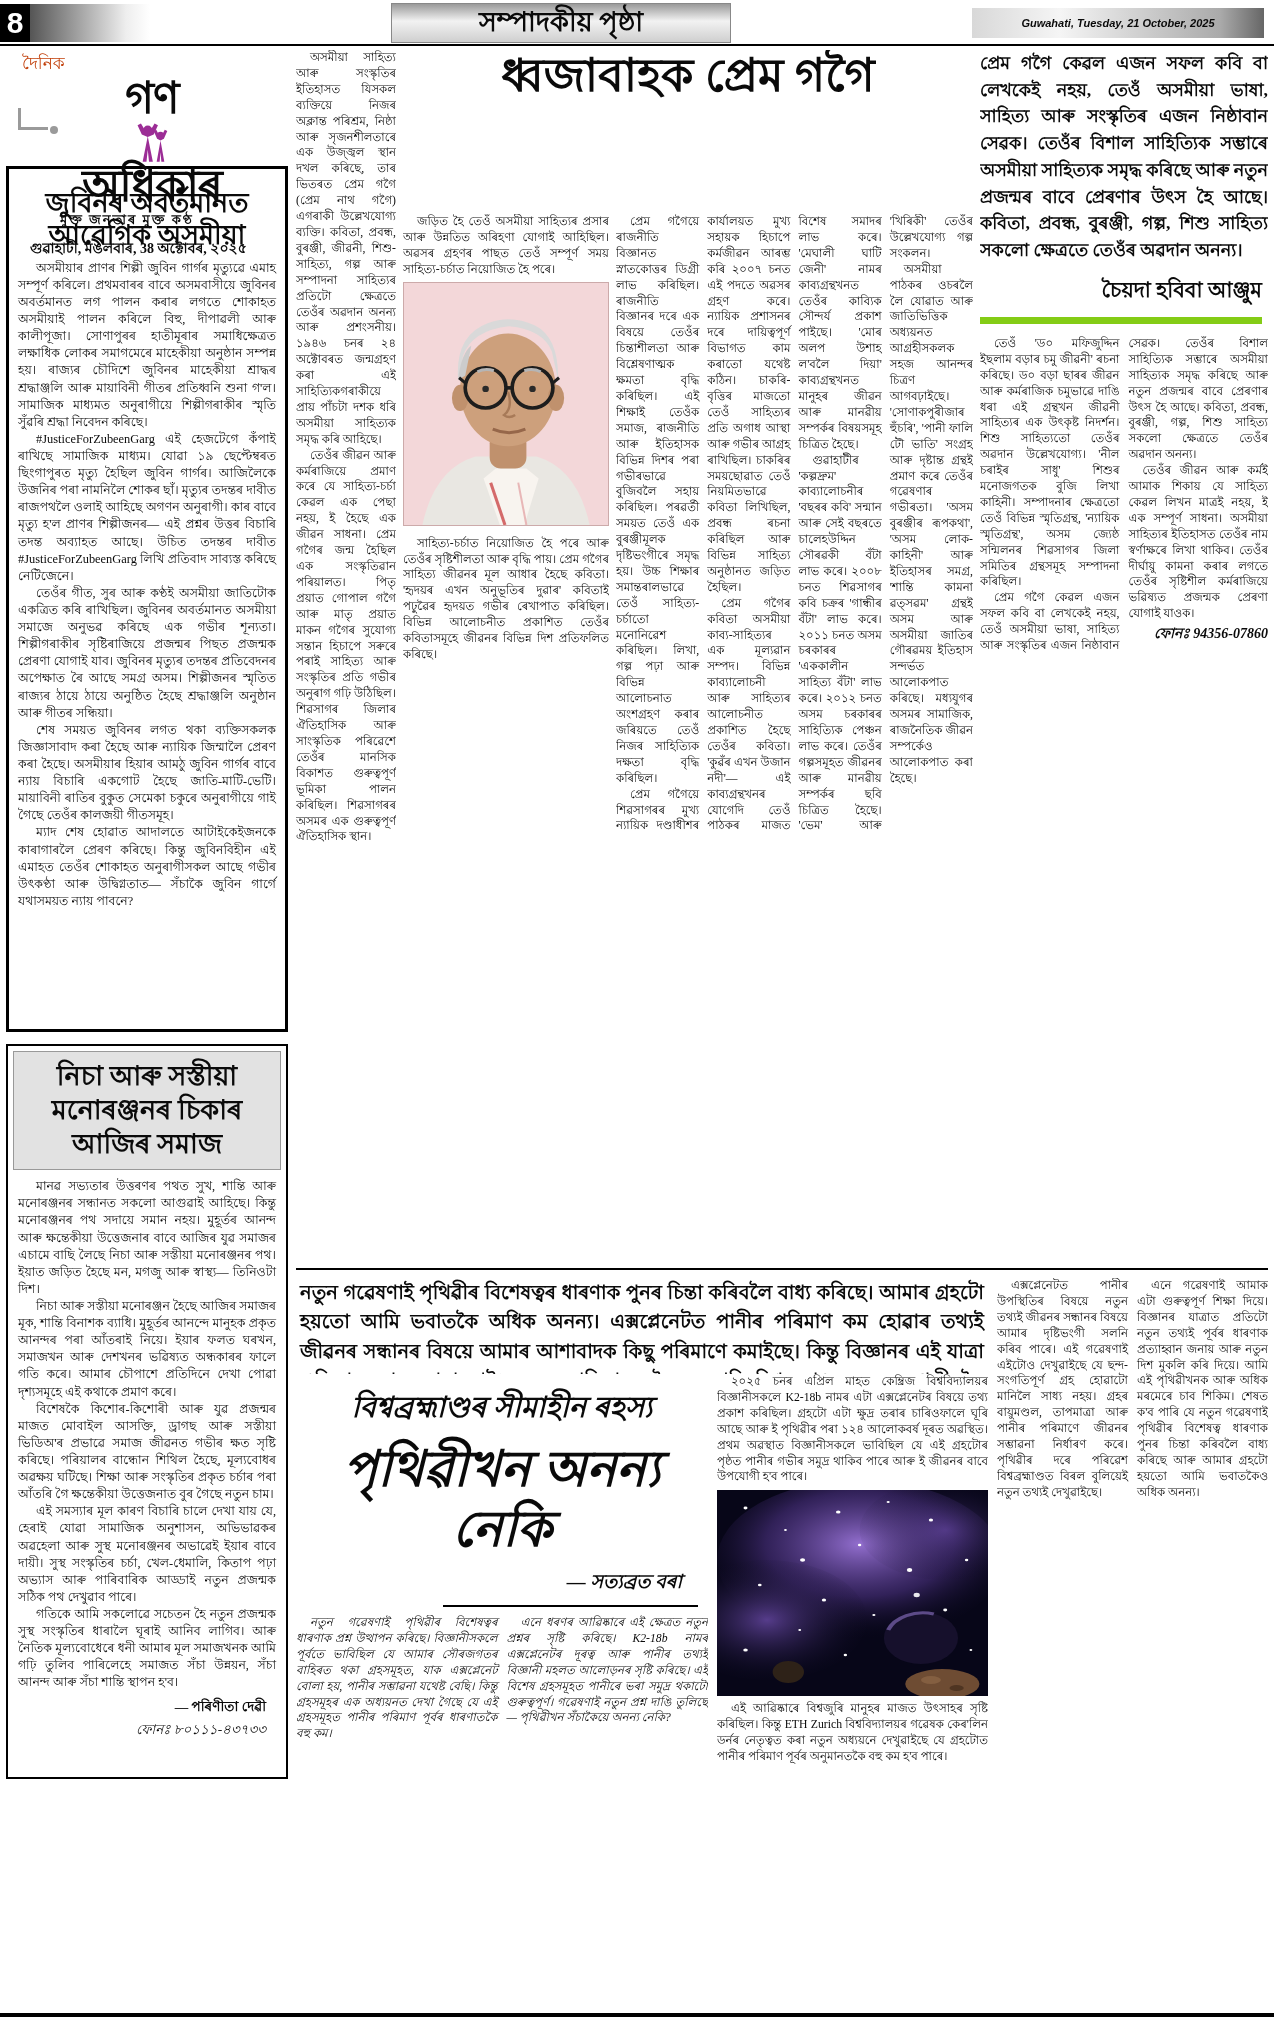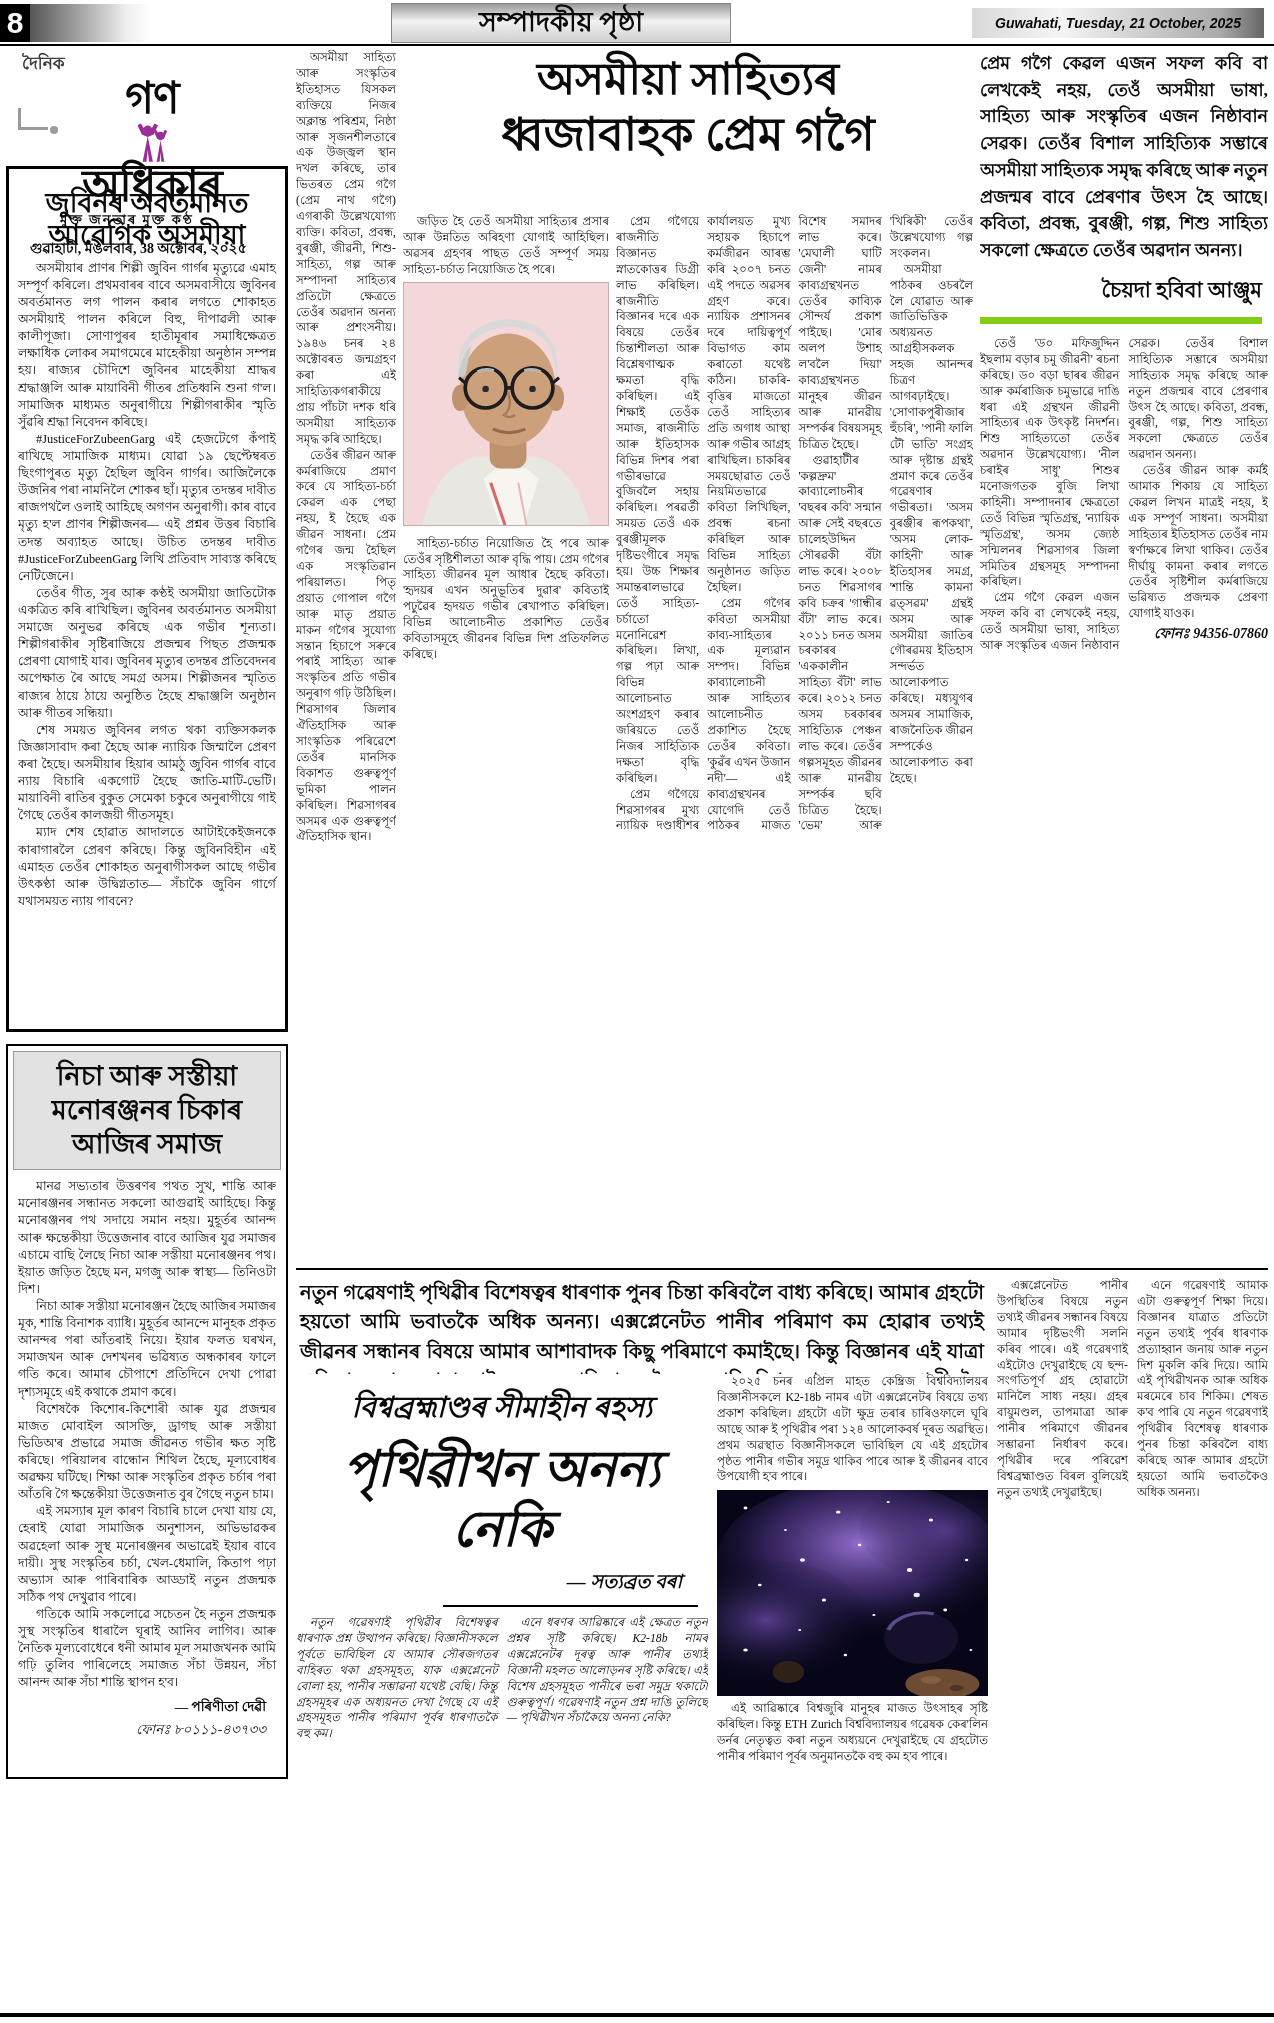--- a/index.html
+++ b/index.html
@@ -5,30 +5,30 @@
   * { margin:0; padding:0; box-sizing:border-box; }
   html,body { width:1274px; background:#fff; }
   body { height:2023px; overflow:hidden; font-family:"Liberation Serif","DejaVu Serif",serif; color:#0a0a0a; position:relative; }
 
   
   .hdr { height:46px; display:flex; align-items:center; justify-content:space-between; padding:4px 10px 2px 0; border-bottom:2px solid #000; }
   .hdr-left { display:flex; align-items:stretch; height:38px; }
   .pageno { width:30px; background:#000; color:#fff; font-size:30px; font-weight:bold; display:flex; align-items:center; justify-content:center; font-family:"Liberation Sans",sans-serif; }
   .pageno-tail { width:120px; background:linear-gradient(to right,#555,#eee 80%,#fff); }
   .hdr-center { width:340px; height:40px; background:linear-gradient(#9a9a9a,#f2f2f2 45%,#cfcfcf); border:1px solid #888; display:flex; align-items:center; justify-content:center; font-size:27px; font-weight:bold; }
-  .hdr-right { width:292px; height:30px; background:linear-gradient(to right,#d8d8d8,#f5f5f5 30%,#aaa 85%,#666); display:flex; align-items:center; justify-content:center; font-family:"Liberation Sans",sans-serif; font-weight:bold; font-style:italic; font-size:14px; }
+  .hdr-right { width:292px; height:30px; background:linear-gradient(to right,#d8d8d8,#f5f5f5 30%,#aaa 85%,#666); display:flex; align-items:center; justify-content:center; font-family:"Liberation Sans",sans-serif; font-weight:bold; font-style:italic; font-size:11px; }
 
   
   .main { display:flex; gap:8px; padding:4px 6px 0 6px; }
   .leftcol { width:282px; flex:none; }
   .rightarea { flex:1; display:flex; flex-direction:column; min-width:0; }
 
   
   .mast { height:110px; position:relative; padding-left:10px; }
-  .mast .daily { color:#404040; font-weight:bold; font-size:17px; margin-left:6px; }
+  .mast .daily { color:#c2410c; font-weight:normal; font-size:17px; margin-left:6px; }
   .mast .nameline { display:flex; align-items:center; gap:2px; line-height:.95;flex-direction:column; }
   .mast .bigname { font-size:44px; font-weight:bold; letter-spacing:-1px; }
   .mast .icon { width:34px; height:42px; flex:none; }
   .mast .tagline { font-size:13px; font-weight:bold; letter-spacing:2px; margin:2px 0 0 44px; }
   .mast .corner { position:absolute; left:12px; top:58px; width:30px; height:22px; border-left:3px solid #9a9a9a; border-bottom:3px solid #9a9a9a; }
   .mast .dot { position:absolute; left:44px; top:76px; width:8px; height:8px; border-radius:50%; background:#9a9a9a; }
   .mast .dateline { font-size:14px; font-weight:bold; margin:6px 0 0 14px; }
 
   
   .artbox { border:3px solid #000; margin-top:6px; padding:16px 9px; height:866px; overflow:hidden; }
@@ -145,21 +145,20 @@
   <div class="rightarea">
 
     <div class="topsec">
       <div class="centerpart">
         <div class="colA smalltext">
           <p>অসমীয়া সাহিত্য আৰু সংস্কৃতিৰ ইতিহাসত যিসকল ব্যক্তিয়ে নিজৰ অক্লান্ত পৰিশ্ৰম, নিষ্ঠা আৰু সৃজনশীলতাৰে এক উজ্জ্বল স্থান দখল কৰিছে, তাৰ ভিতৰত প্ৰেম গগৈ (প্ৰেম নাথ গগৈ) এগৰাকী উল্লেখযোগ্য ব্যক্তি। কবিতা, প্ৰবন্ধ, বুৰঞ্জী, জীৱনী, শিশু-সাহিত্য, গল্প আৰু সম্পাদনা সাহিত্যৰ প্ৰতিটো ক্ষেত্ৰতে তেওঁৰ অৱদান অনন্য আৰু প্ৰশংসনীয়। ১৯৪৬ চনৰ ২৪ অক্টোবৰত জন্মগ্ৰহণ কৰা এই সাহিত্যিকগৰাকীয়ে প্ৰায় পাঁচটা দশক ধৰি অসমীয়া সাহিত্যক সমৃদ্ধ কৰি আহিছে।</p>
           <p>তেওঁৰ জীৱন আৰু কৰ্মৰাজিয়ে প্ৰমাণ কৰে যে সাহিত্য-চৰ্চা কেৱল এক পেছা নহয়, ই হৈছে এক জীৱন সাধনা। প্ৰেম গগৈৰ জন্ম হৈছিল এক সংস্কৃতিৱান পৰিয়ালত। পিতৃ প্ৰয়াত গোপাল গগৈ আৰু মাতৃ প্ৰয়াত মাকন গগৈৰ সুযোগ্য সন্তান হিচাপে সৰুৰে পৰাই সাহিত্য আৰু সংস্কৃতিৰ প্ৰতি গভীৰ অনুৰাগ গঢ়ি উঠিছিল। শিৱসাগৰ জিলাৰ ঐতিহাসিক আৰু সাংস্কৃতিক পৰিৱেশে তেওঁৰ মানসিক বিকাশত গুৰুত্বপূৰ্ণ ভূমিকা পালন কৰিছিল। শিৱসাগৰৰ অসমৰ এক গুৰুত্বপূৰ্ণ ঐতিহাসিক স্থান।</p>
         </div>
         <div class="centermain">
           <div class="bigheadline">
-            <div class="l1">অসমীয়া সাহিত্যৰ</div>
             <div class="l2">ধ্বজাবাহক প্ৰেম গগৈ</div>
           </div>
           <div class="centerrow">
             <div class="photocol smalltext">
               <p>জড়িত হৈ তেওঁ অসমীয়া সাহিত্যৰ প্ৰসাৰ আৰু উন্নতিত অৰিহণা যোগাই আহিছিল। অৱসৰ গ্ৰহণৰ পাছত তেওঁ সম্পূৰ্ণ সময় সাহিত্য-চৰ্চাত নিয়োজিত হৈ পৰে।</p>
               <svg class="photo" viewBox="0 0 200 240" preserveAspectRatio="none">
                 <rect width="200" height="240" fill="#f3d7d9"></rect>
                 <path d="M18 240 Q30 184 70 172 L130 172 Q170 184 182 240 Z" fill="#e9e7e2"></path>
                 <path d="M78 194 L94 240 L118 240 L132 194 L120 184 L90 184 Z" fill="#f8f4ef"></path>
                 <path d="M85 198 L99 240" stroke="#d46a6a" stroke-width="3" fill="none"></path>

